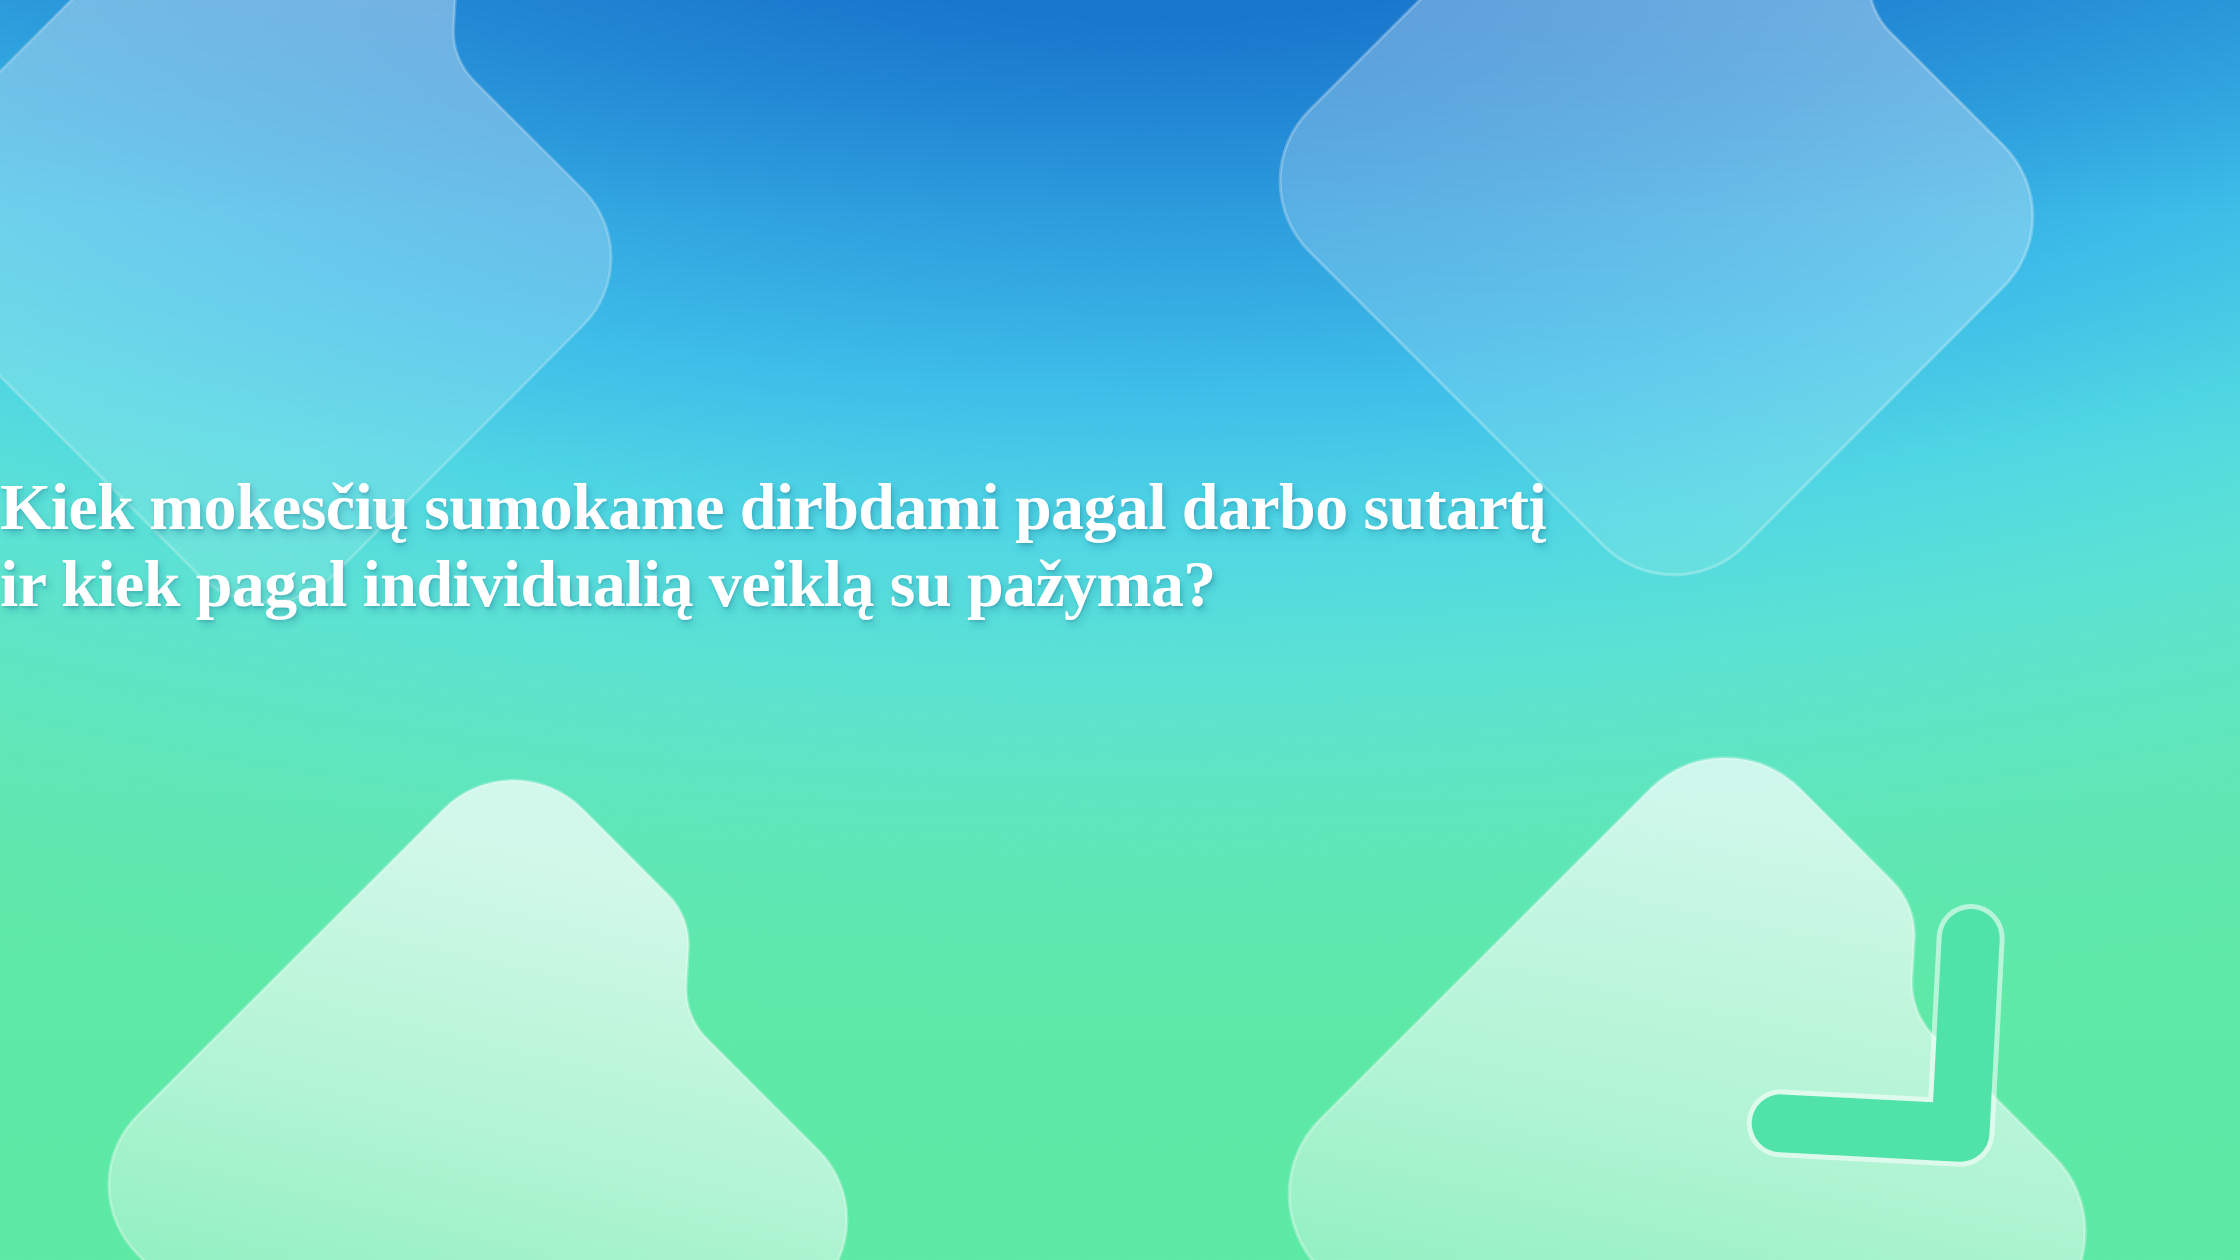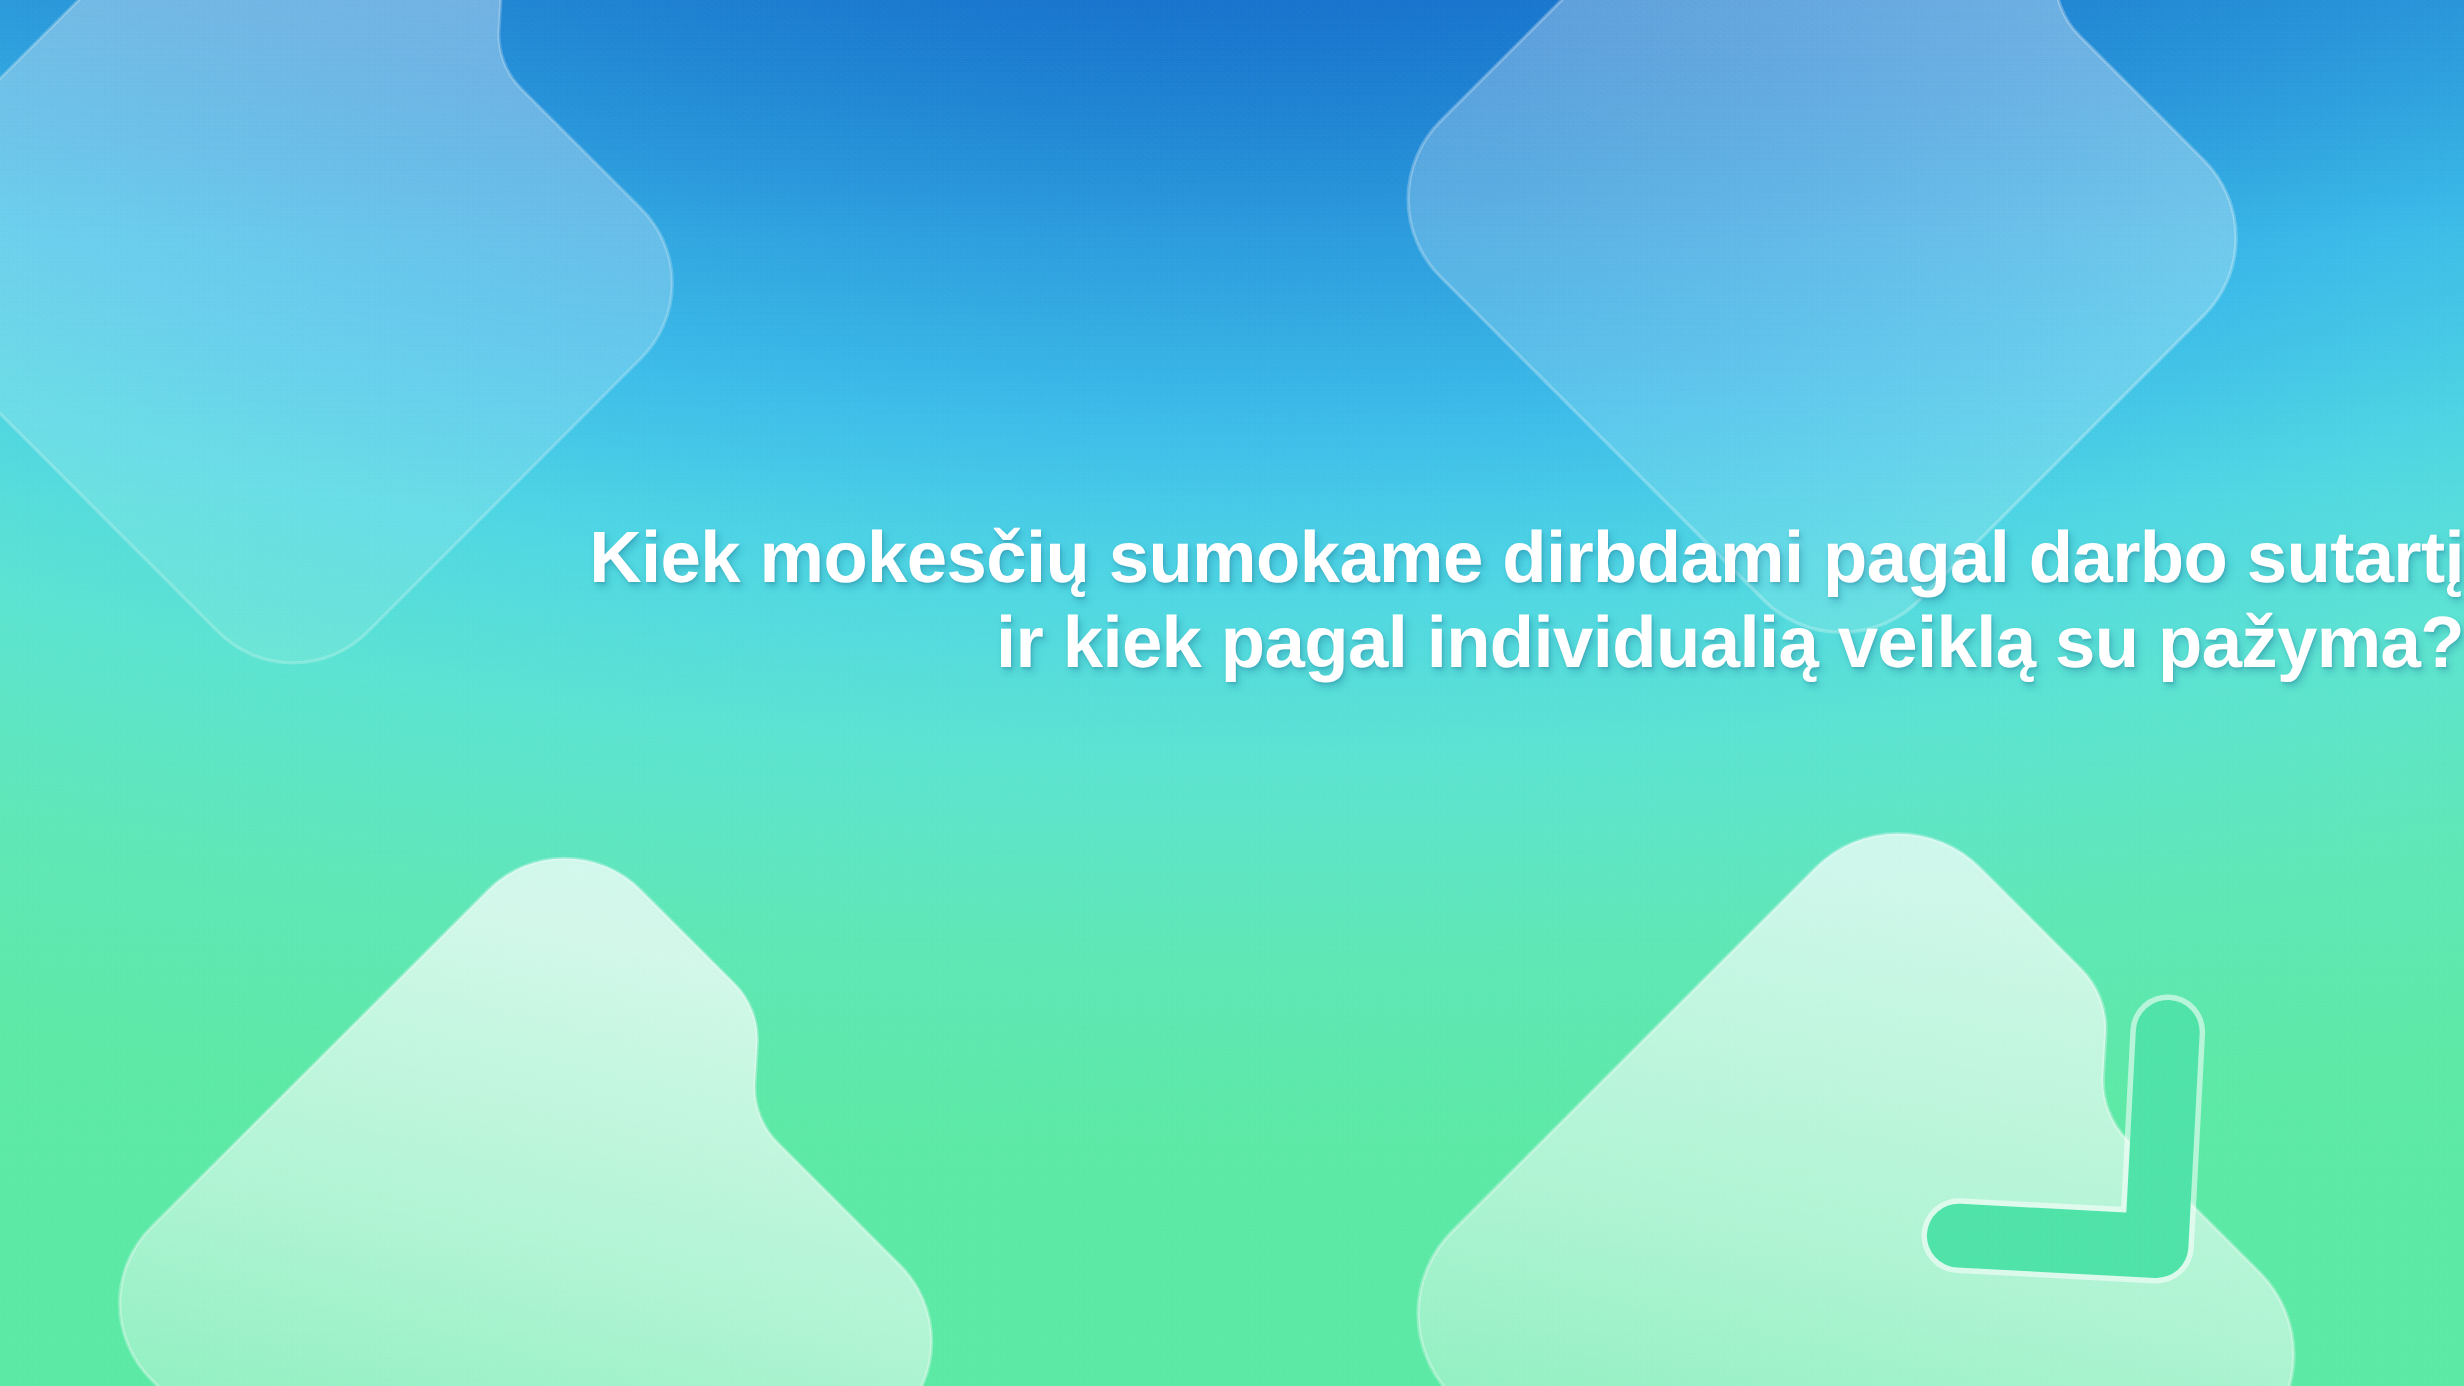--- a/index.html
+++ b/index.html
@@ -60,22 +60,23 @@
     position: absolute;
     pointer-events: none;
   }
   .shape svg { display: block; width: 100%; height: 100%; overflow: visible; }
 
   
   .title-wrap {
     position: absolute;
     left: 0; right: 0;
     top: 468px;
-    text-align: right;
+    text-align: left;
     z-index: 10;
+    font-family: Liberation Serif, serif;
   }
   .title {
     margin: 0;
     color: #ffffff;
     font-size: 66px;
     font-weight: 700;
     line-height: 1.17;
     letter-spacing: -0.6px;
     text-shadow: 3px 5px 7px rgba(30,120,150,0.30),
                  1px 2px 2px rgba(30,110,140,0.22);

